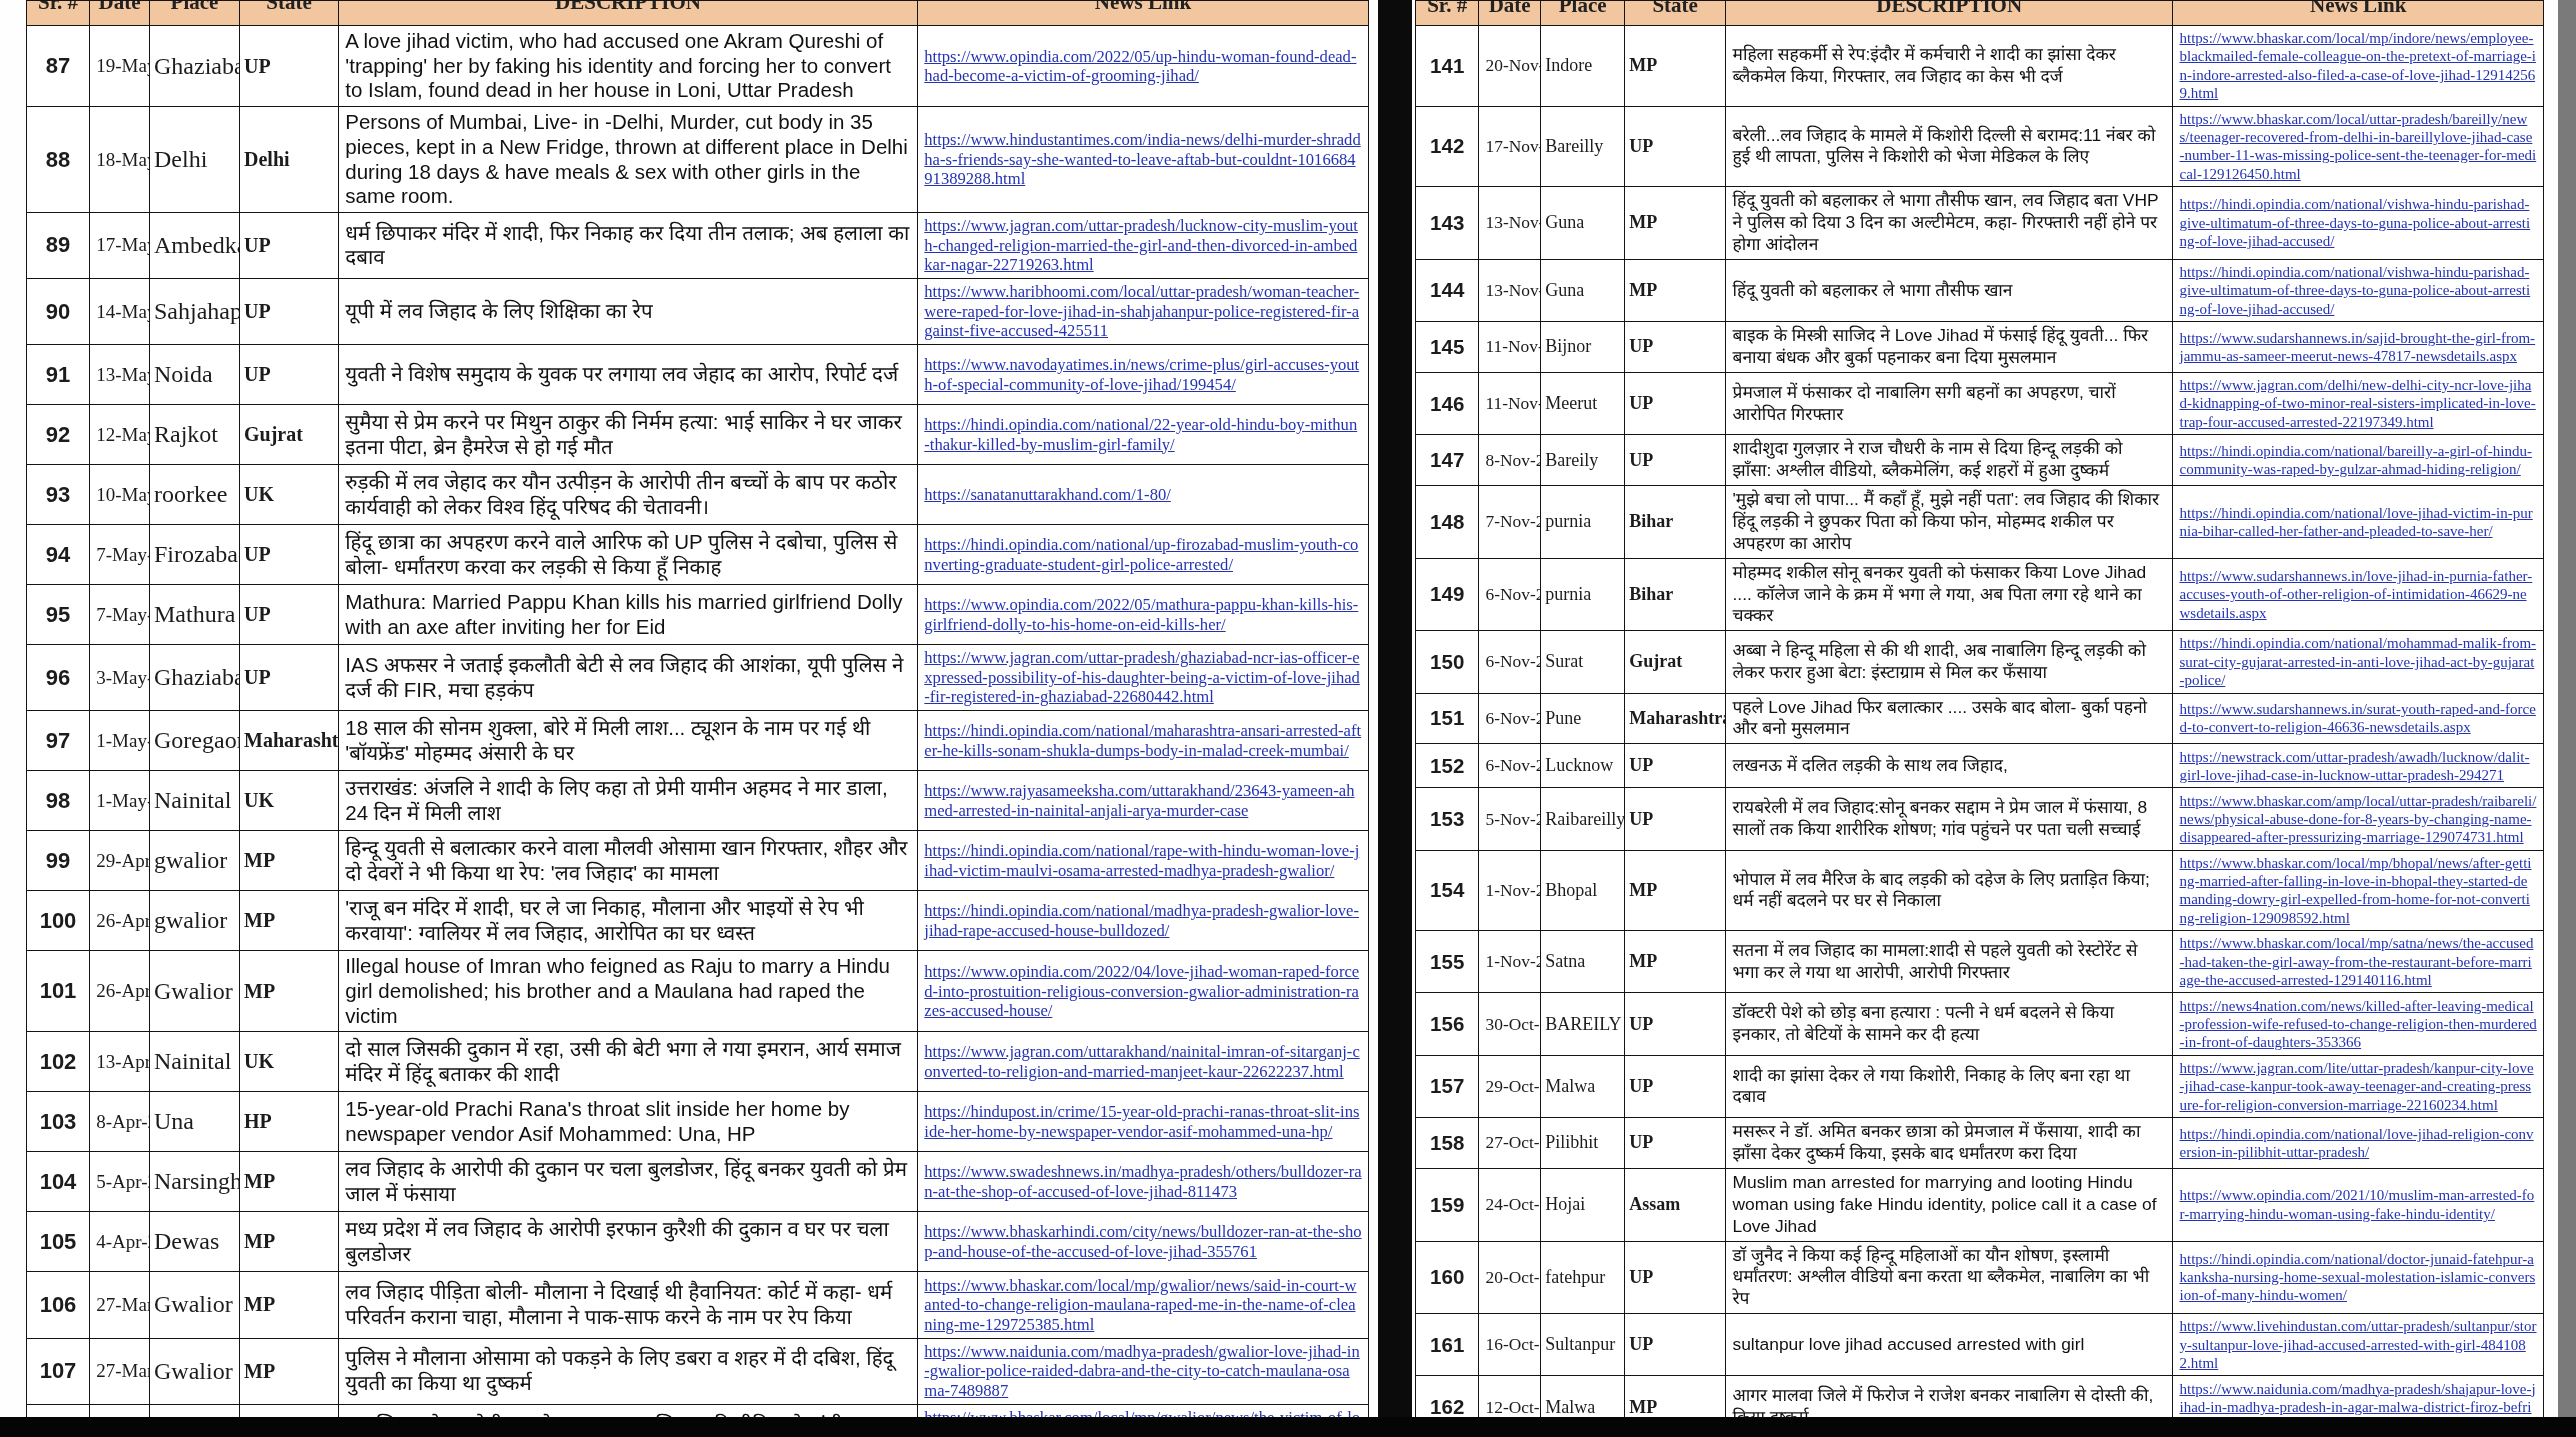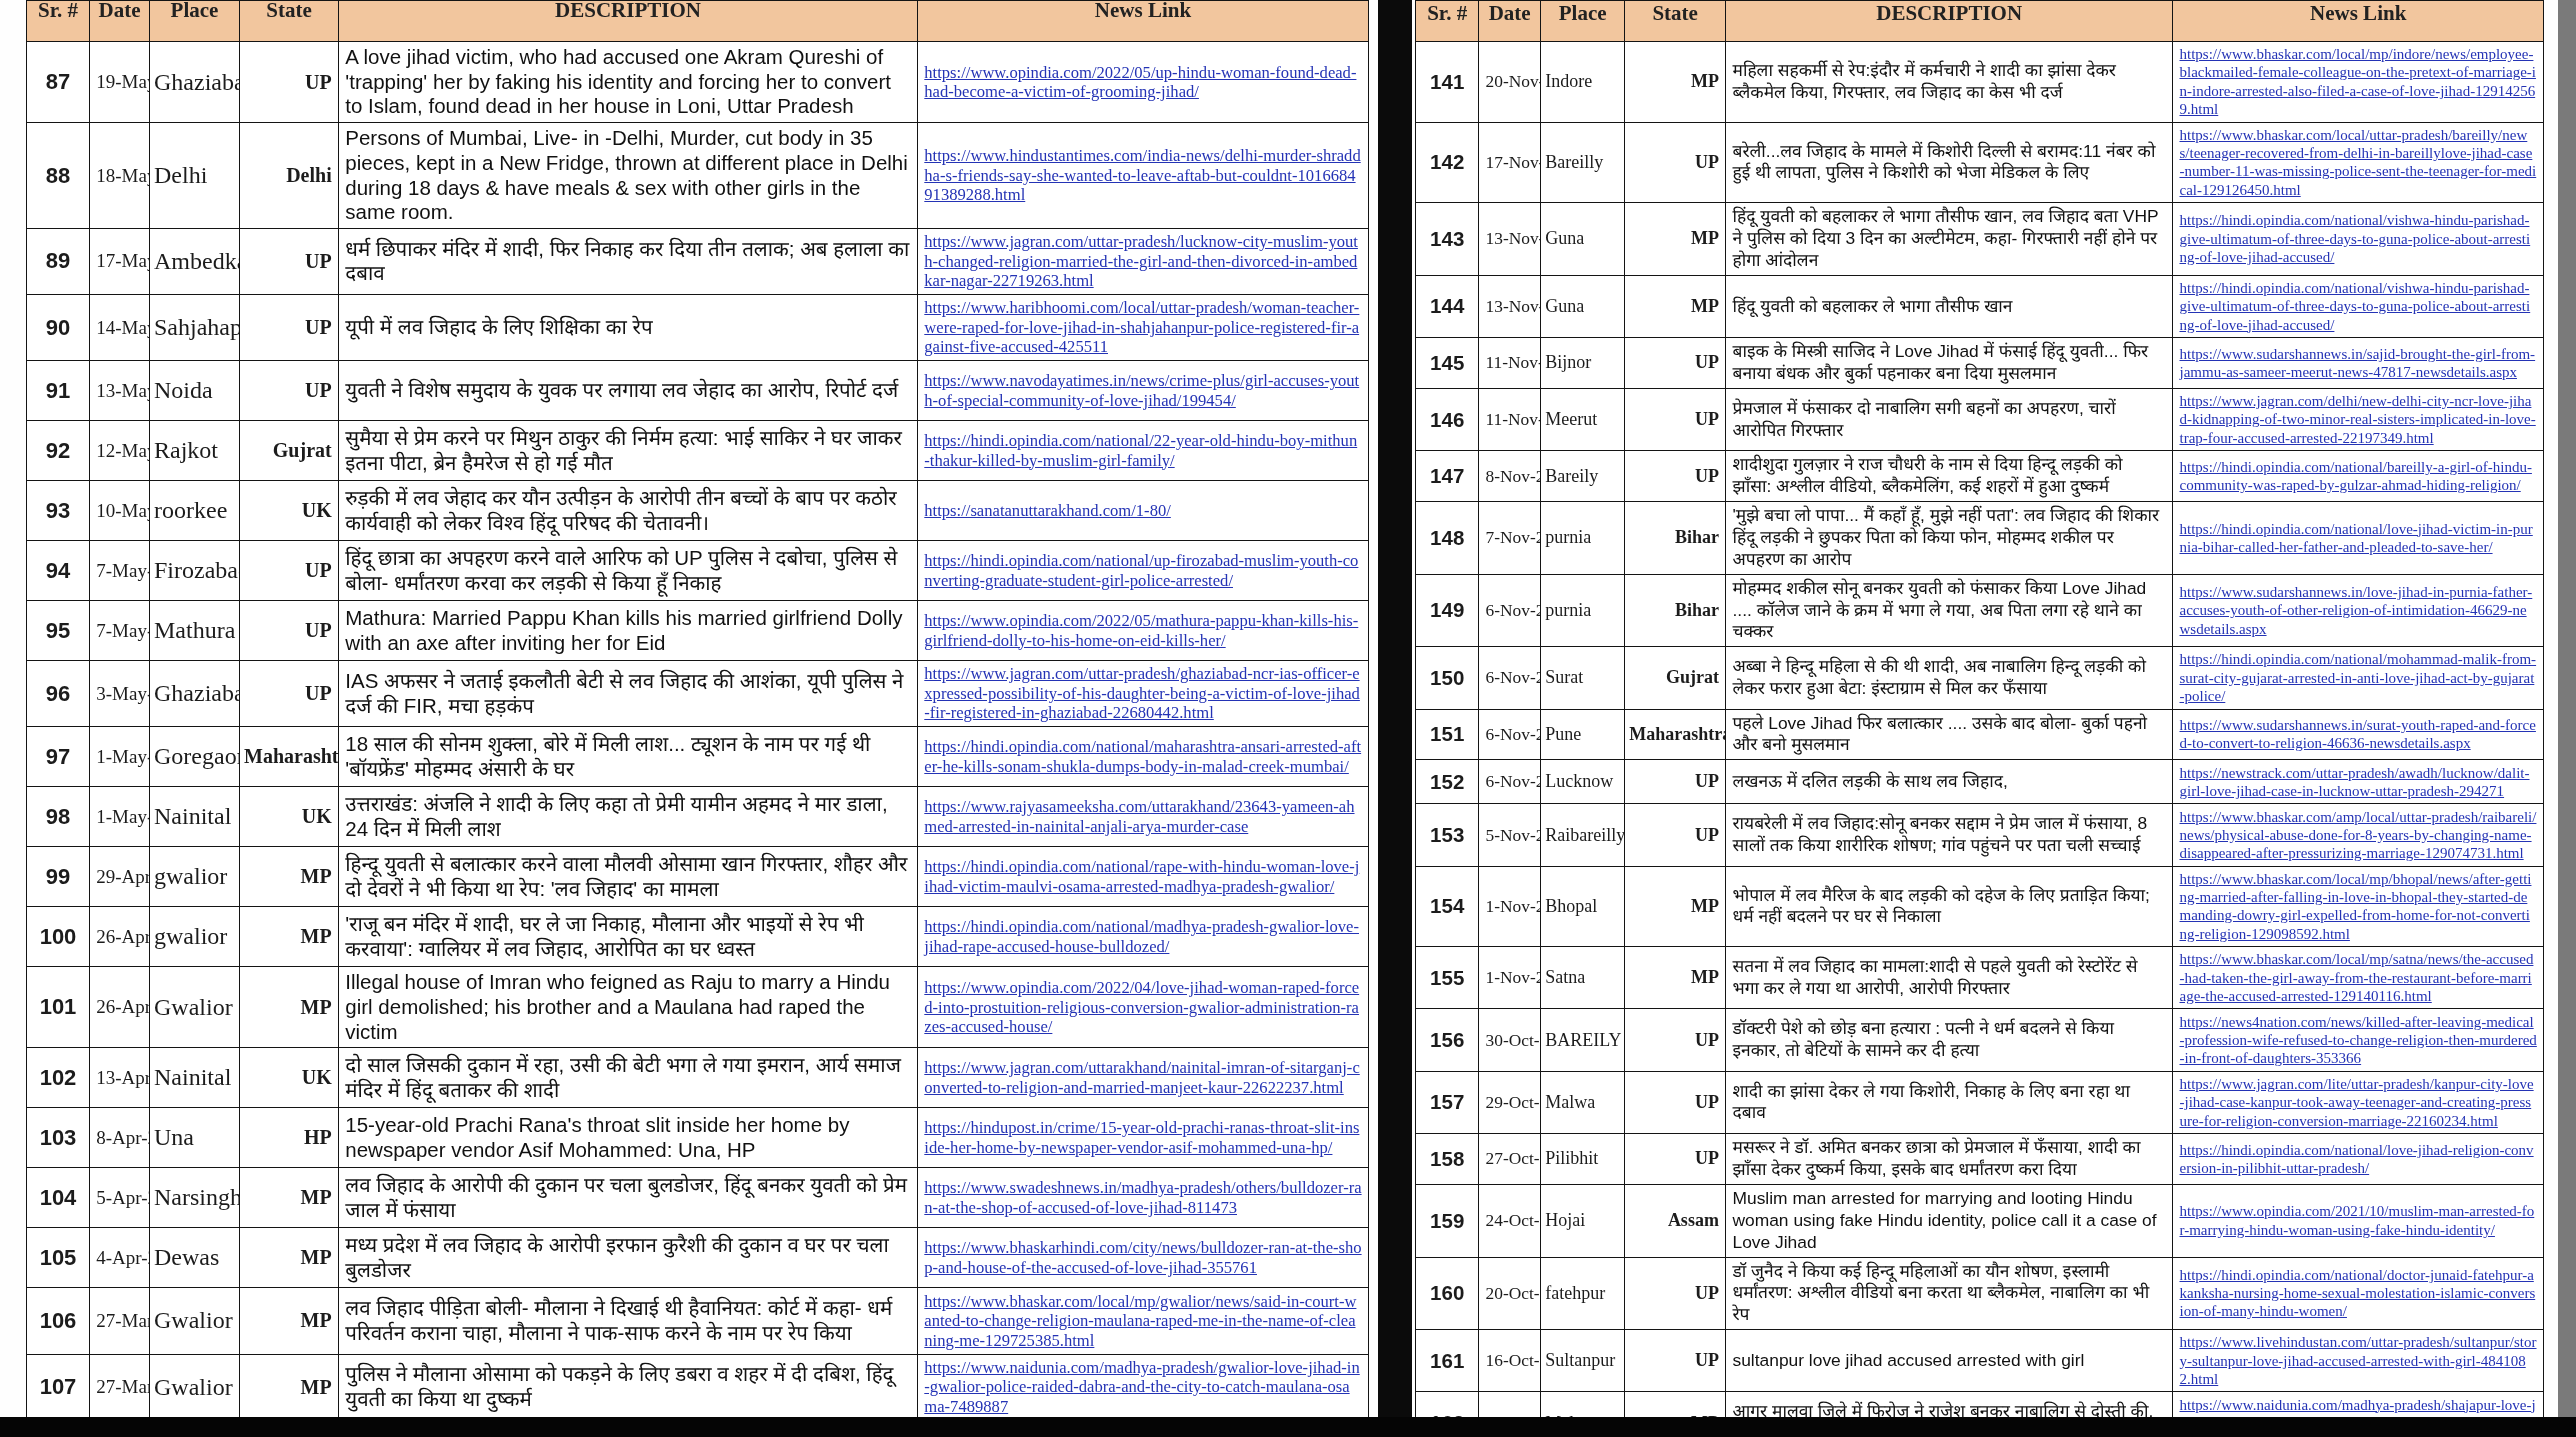--- a/index.html
+++ b/index.html
@@ -14,36 +14,36 @@
   .scroll-strip{position:absolute;top:0;right:0;width:18px;height:1437px;background:#7a7a7a;}
   .bottom-band{position:absolute;left:0;bottom:0;width:2576px;height:20.5px;background:#050505;}
 
   table{border-collapse:collapse;table-layout:fixed;background:#fff;}
   .tbl-left{margin-left:26px;width:1343px;}
   .tbl-right{margin-left:3.2px;width:1129px;}
   td,th{border:1.6px solid #141414;vertical-align:middle;overflow:hidden;}
 
   
   thead th{
-    background:#f2c69e;height:16px;padding:8px;
+    background:#f2c69e;height:16px;padding:0;
     font-family:"Liberation Serif","DejaVu Serif",serif;
     font-weight:bold;font-size:21px;color:#222;text-align:center;
   }
   thead th .hcl{display:block;position:relative;top:-11px;line-height:24px;}
   .tbl-right thead th{height:19px;}
   .tbl-right thead th .hcl{top:-8px;}
 
   td{padding:3.2px 6.3px;}
   tr.data-row{height:60px;}
   .tbl-right tr.data-row{height:43px;}
 
   .c-sr{font-size:22px;text-align:center;color:#1c1c1c;font-weight:bold;}
   .c-date{font-family:"Liberation Serif","DejaVu Serif",serif;font-size:19px;text-align:right;padding-right:3.2px;color:#1c1c1c;white-space:nowrap;}
   .c-place{font-family:"Liberation Serif","DejaVu Serif",serif;font-size:24px;color:#1c1c1c;padding-left:4px;}
-  .c-state{font-family:"Liberation Serif","DejaVu Serif",serif;font-size:20px;font-weight:bold;color:#1c1c1c;padding-left:4px;text-align:right;}
+  .c-state{font-family:"Liberation Serif","DejaVu Serif",serif;font-size:20px;font-weight:bold;color:#1c1c1c;padding-left:4px;}
   .c-desc{font-size:20.5px;line-height:1.2;color:#111;vertical-align:middle;}
   .c-link{vertical-align:middle;}
   .link{
     font-family:Liberation Serif, serif;
     font-size:16.6px;line-height:1.18;color:#2433b5;
     text-decoration:underline;overflow-wrap:anywhere;word-break:break-all;cursor:pointer;display:block;
   }
   .tbl-right .c-sr{font-size:20.5px;}
   .tbl-right .c-date{font-size:17.4px;}
   .tbl-right .c-place{font-size:18px;}

